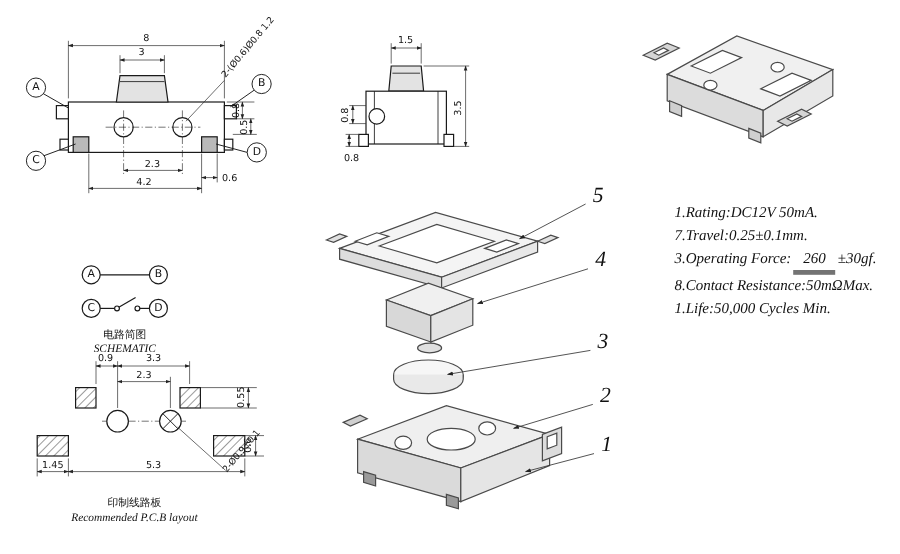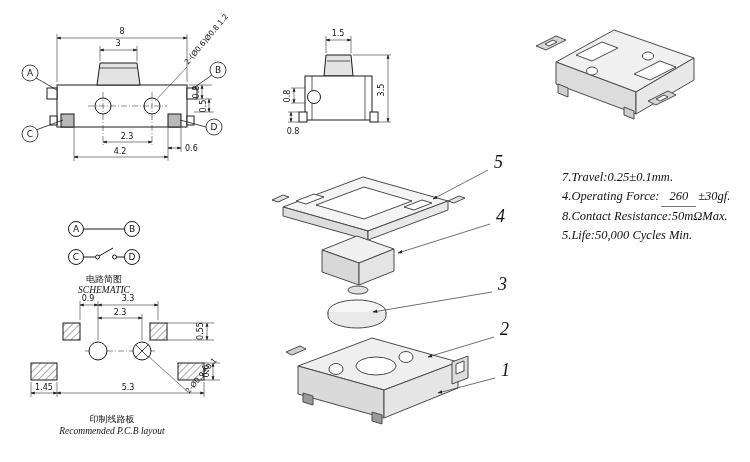--- a/index.html
+++ b/index.html
@@ -10,21 +10,21 @@
   text{stroke:none;}
   .dt{font:8px "DejaVu Sans",sans-serif;fill:#111;}
   .bl{font:9px "DejaVu Sans",sans-serif;fill:#111;}
   .pn{font:italic 18px "Liberation Serif",serif;fill:#111;}
   .cap{font:italic 9.5px "Liberation Serif",serif;fill:#111;}
   .capcn{font:9px "DejaVu Sans",sans-serif;fill:#111;}
   .note{font:7.5px "DejaVu Sans",sans-serif;fill:#111;}
   
   .specs{position:absolute;left:562px;top:168px;width:186px;
          font:italic 12.5px "Liberation Serif",serif;color:#111;line-height:19px;}
-  .uval{display:inline-block;border-bottom:1px solid #737373;padding:0 8px;margin:0 2px;}
+  .uval{display:inline-block;border-bottom:4px solid #737373;padding:0 8px;margin:0 2px;}
 </style>
 </head>
 <body>
 
 <div id="stage">
 
 <svg width="750" height="462" viewBox="0 0 750 462">
   <defs>
     <marker id="arr" viewBox="0 0 10 10" refX="9" refY="5" markerWidth="7" markerHeight="7" orient="auto-start-reverse">
       <path d="M0,1.5 L10,5 L0,8.5 z" fill="#222"></path>
@@ -296,19 +296,20 @@
       <text class="pn" x="494" y="168">5</text>
       <text class="pn" x="496" y="222">4</text>
       <text class="pn" x="498" y="290">3</text>
       <text class="pn" x="500" y="335">2</text>
       <text class="pn" x="501" y="376">1</text>
     </g>
   </g>
 </svg>
 
 <div class="specs">
+  <div class="spec-line">1.Rating:DC12V 50mA.</div>
   <div class="spec-line">7.Travel:0.25±0.1mm.</div>
-  <div class="spec-line"><span>4.Operating Force:</span><span class="uval">260</span><span>±30gf.</span></div>
+  <div class="spec-line"><span>3.Operating Force:</span><span class="uval">260</span><span>±30gf.</span></div>
   <div class="spec-line">8.Contact Resistance:50mΩMax.</div>
-  <div class="spec-line">5.Life:50,000 Cycles Min.</div>
+  <div class="spec-line">1.Life:50,000 Cycles Min.</div>
 </div>
 
 </div>
 
 </body></html>

